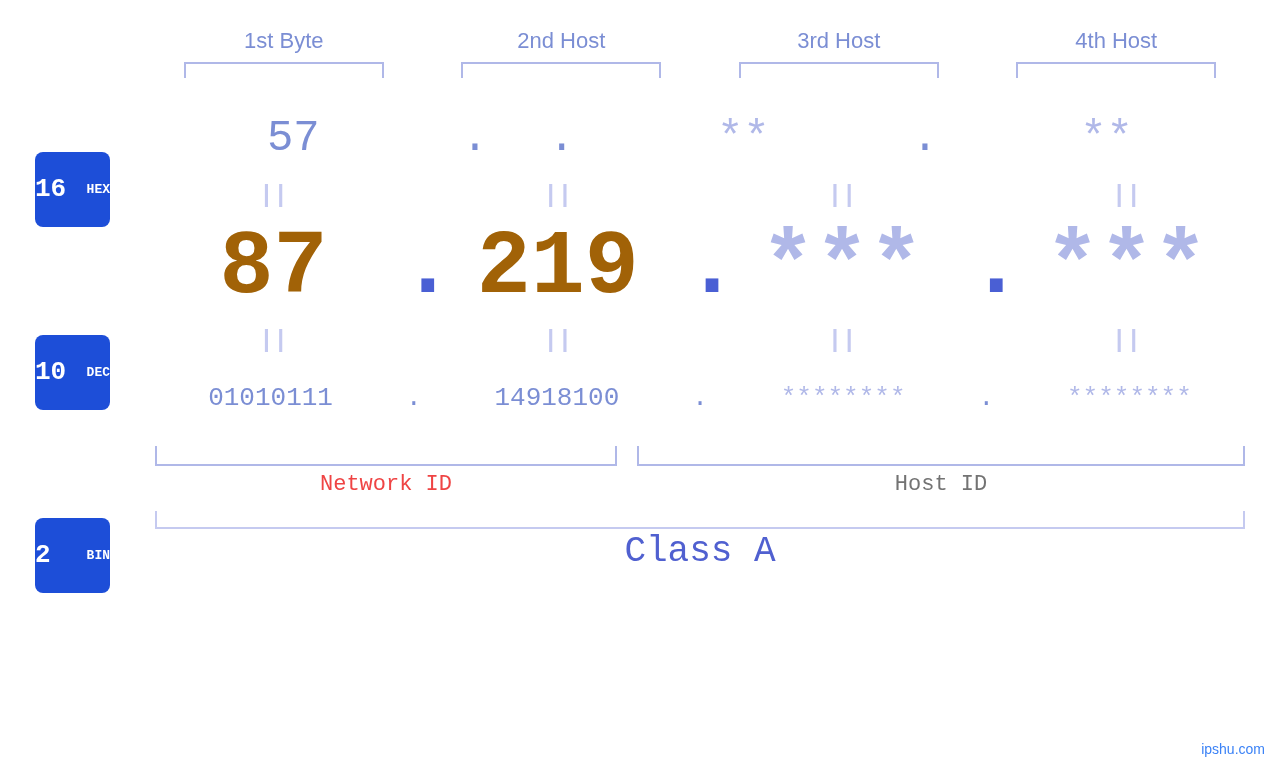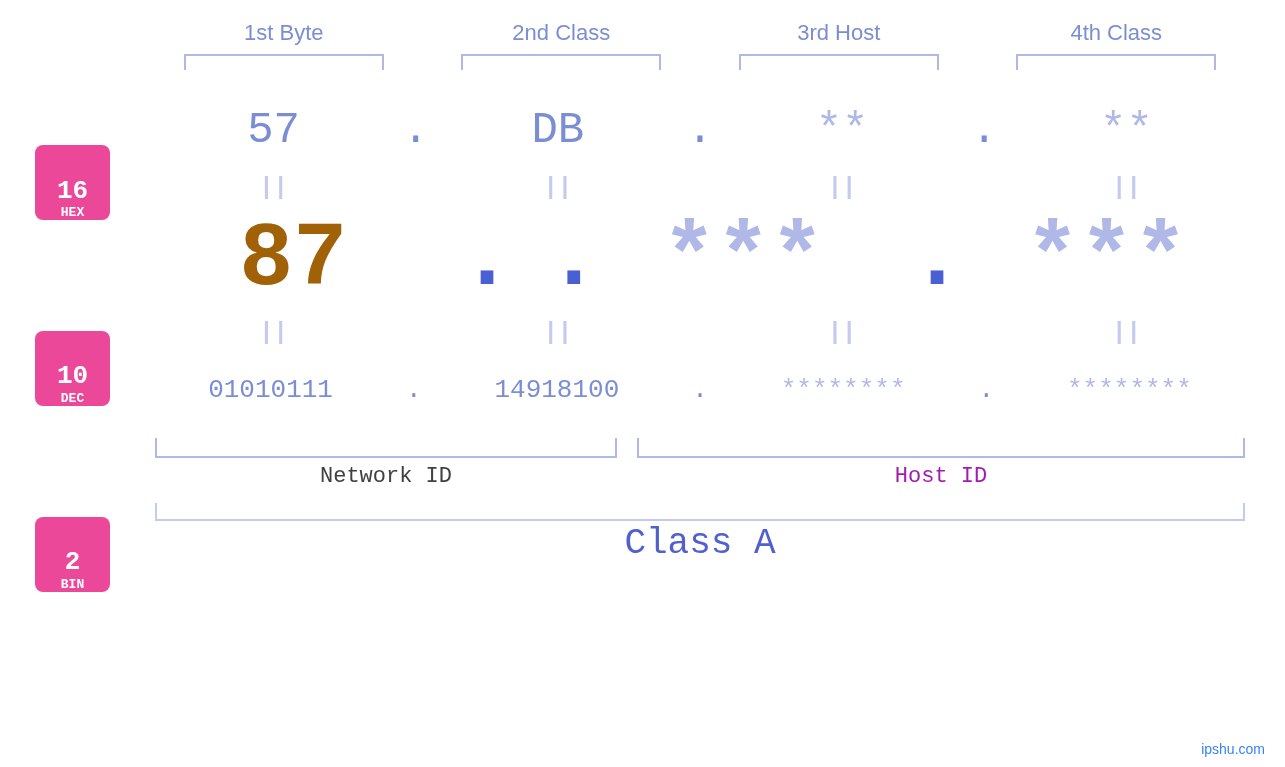--- a/index.html
+++ b/index.html
@@ -20,21 +20,21 @@
       display: flex;
       flex-direction: column;
       align-items: center;
     }
 
     
     .byte-headers {
       display: flex;
       width: 100%;
       padding-left: 145px;
-      margin-top: 20px;
+      margin-top: 28px;
       justify-content: space-around;
       padding-right: 30px;
     }
 
     .byte-header {
       color: #7b8ed4;
       font-size: 22px;
       font-family: Arial, sans-serif;
       text-align: center;
       width: 220px;
@@ -74,25 +74,25 @@
       align-items: center;
       justify-content: space-around;
       padding: 10px 0;
       padding-bottom: 120px;
     }
 
     .badge {
       width: 75px;
       height: 75px;
       border-radius: 8px;
-      background: #ec4899;
-      display: flex;
-      flex-direction: column;
-      align-items: center;
-      justify-content: flex-end;
+      background: #1d4ed8;
+      display: flex;
+      flex-direction: row;
+      align-items: center;
+      justify-content: space-between;
       color: white;
     }
 
     .badge-number {
       font-size: 26px;
       font-weight: bold;
       line-height: 1.1;
     }
 
     .badge-label {
@@ -206,23 +206,23 @@
       color: #b0b8e8;
     }
   </style>
 </head>
 <body>
 
 <div class="main-container">
 
   <div class="byte-headers">
     <div class="byte-header">1st Byte</div>
-    <div class="byte-header">2nd Class</div>
+    <div class="byte-header">2nd Host</div>
     <div class="byte-header">3rd Host</div>
-    <div class="byte-header">4th Class</div>
+    <div class="byte-header">4th Host</div>
   </div>
 
   <div class="bracket-row">
     <div class="bracket"></div>
     <div class="bracket"></div>
     <div class="bracket"></div>
     <div class="bracket"></div>
   </div>
 
   <div class="content-area">
@@ -242,23 +242,20 @@
       </div>
     </div>
 
     <div class="values-area">
 
       <div class="value-row hex-row">
         <div class="cell">
           <span class="hex-value">57</span>
         </div>
         <div class="dot-cell"><span class="dot-hex">.</span></div>
-        <div class="cell">
-          <span class="hex-value">DB</span>
-        </div>
         <div class="dot-cell"><span class="dot-hex">.</span></div>
         <div class="cell">
           <span class="hex-value masked">**</span>
         </div>
         <div class="dot-cell"><span class="dot-hex">.</span></div>
         <div class="cell">
           <span class="hex-value masked">**</span>
         </div>
       </div>
 
@@ -270,20 +267,23 @@
         <div class="sep-char">||</div>
         <div style="width:30px"></div>
         <div class="sep-char">||</div>
       </div>
 
       <div class="value-row dec-row">
         <div class="cell">
           <span class="dec-value">87</span>
         </div>
         <div class="dot-cell"><span class="dot-dec">.</span></div>
+        <div class="cell">
+          <span class="dec-value">219</span>
+        </div>
         <div class="dot-cell"><span class="dot-dec">.</span></div>
         <div class="cell">
           <span class="dec-value masked">***</span>
         </div>
         <div class="dot-cell"><span class="dot-dec">.</span></div>
         <div class="cell">
           <span class="dec-value masked">***</span>
         </div>
       </div>
 
@@ -317,23 +317,23 @@
 
       <div style="display:flex; padding: 0 10px; margin-top: 8px;">
 
         <div style="width: 462px; height: 20px; border-bottom: 2px solid #b0b8e8; border-left: 2px solid #b0b8e8; border-right: 2px solid #b0b8e8;"></div>
         <div style="width: 20px;"></div>
 
         <div style="flex:1; height: 20px; border-bottom: 2px solid #b0b8e8; border-left: 2px solid #b0b8e8; border-right: 2px solid #b0b8e8;"></div>
       </div>
 
       <div style="display:flex; padding: 0 10px; margin-top: 6px;">
-        <div style="width: 462px; text-align: center; color: #404040; font-size: 22px;">Network ID</div>
+        <div style="width: 462px; text-align: center; color: #ef4444; font-size: 22px;">Network ID</div>
         <div style="width: 20px;"></div>
-        <div style="flex:1; text-align: center; color: #a21caf; font-size: 22px;">Host ID</div>
+        <div style="flex:1; text-align: center; color: #737373; font-size: 22px;">Host ID</div>
       </div>
 
       <div style="padding: 0 10px; margin-top: 14px;">
         <div style="width: 100%; height: 18px; border-bottom: 2px solid #c5caf0; border-left: 2px solid #c5caf0; border-right: 2px solid #c5caf0;"></div>
       </div>
 
       <div style="display:flex; justify-content: center; margin-top: 2px;">
         <span style="color: #5060d0; font-size: 36px; font-family: 'Courier New', Courier, monospace;">Class A</span>
       </div>
 

